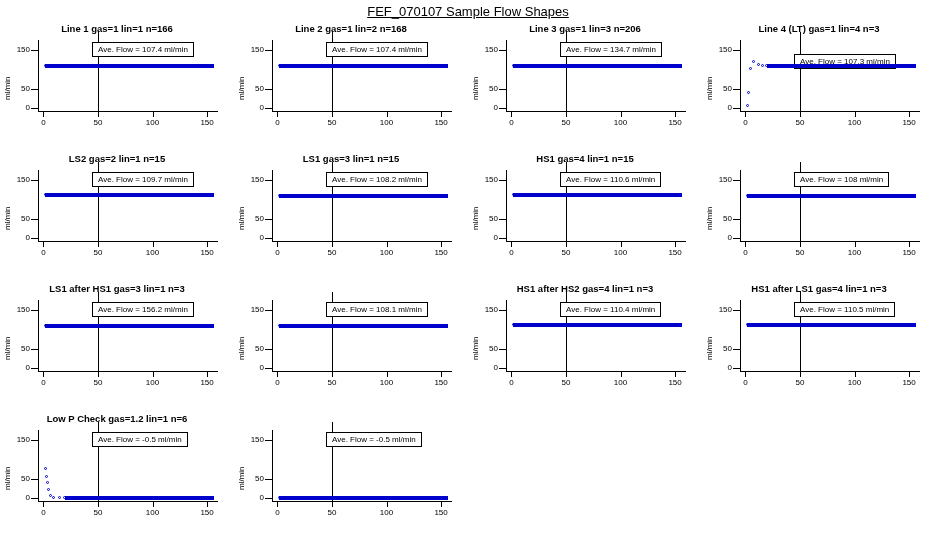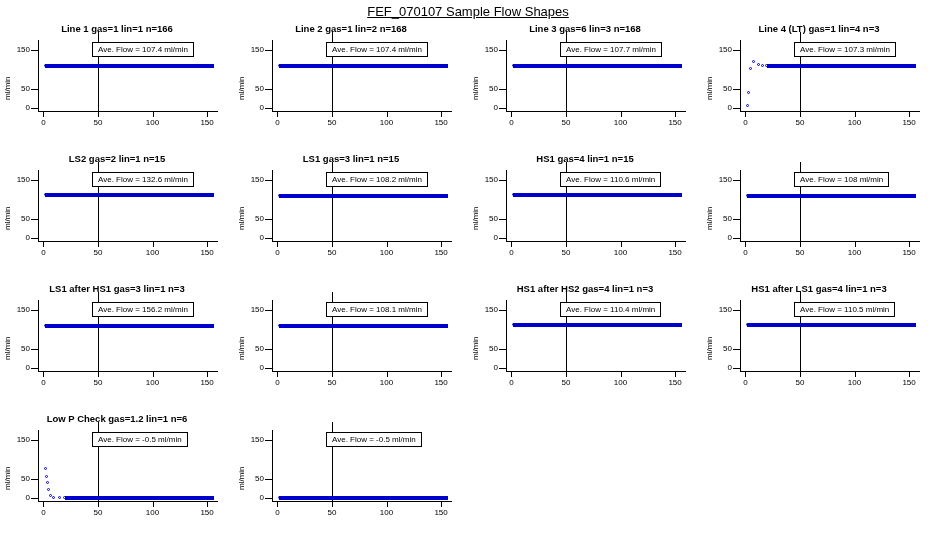--- a/index.html
+++ b/index.html
@@ -260,40 +260,40 @@
           <div class="pt" style="left: 139.818px; top: 24.3092px;"></div>
           <div class="pt" style="left: 145.273px; top: 24.3092px;"></div>
           <div class="pt" style="left: 150.727px; top: 24.3092px;"></div>
           <div class="pt" style="left: 156.182px; top: 24.3092px;"></div>
           <div class="pt" style="left: 161.636px; top: 24.3092px;"></div>
           <div class="pt" style="left: 167.091px; top: 24.3092px;"></div>
           <div class="pt" style="left: 172.545px; top: 24.3092px;"></div>
         </div>
       </div>
       <div class="panel">
-        <div class="panel-title">Line 3 gas=6 lin=3 n=168</div>
-        <div class="ylab">ml/min</div>
-        <div class="plot"></div>
-        <div class="axis-line-left"></div>
-        <div class="ytick" style="top: 88.1081px;"></div>
-        <div style="position: absolute; left: 14px; width: 16px; text-align: right; top: 84.1081px; font-size: 8px; line-height: 8px;">0</div>
-        <div class="ytick" style="top: 68.6486px;"></div>
-        <div style="position: absolute; left: 14px; width: 16px; text-align: right; top: 64.6486px; font-size: 8px; line-height: 8px;">50</div>
-        <div class="ytick" style="top: 29.7297px;"></div>
-        <div style="position: absolute; left: 14px; width: 16px; text-align: right; top: 25.7297px; font-size: 8px; line-height: 8px;">150</div>
-        <div class="xtick" style="left: 43.4545px;"></div>
-        <span style="position: absolute; top: 99px; left: 43.4545px; transform: translateX(-50%); font-size: 8px; line-height: 8px;">0</span>
-        <div class="xtick" style="left: 98px;"></div>
-        <span style="position: absolute; top: 99px; left: 98px; transform: translateX(-50%); font-size: 8px; line-height: 8px;">50</span>
-        <div class="xtick" style="left: 152.545px;"></div>
-        <span style="position: absolute; top: 99px; left: 152.545px; transform: translateX(-50%); font-size: 8px; line-height: 8px;">100</span>
-        <div class="xtick" style="left: 207.091px;"></div>
-        <span style="position: absolute; top: 99px; left: 207.091px; transform: translateX(-50%); font-size: 8px; line-height: 8px;">150</span>
-        <div class="vline" style="left: 98px;"></div>
-        <div class="annot" style="left: 92px; top: 22px;">Ave. Flow =  107.7  ml/min</div>
+        <div class="panel-title">Line 3 gas=1 lin=3 n=206</div>
+        <div class="ylab">ml/min</div>
+        <div class="plot"></div>
+        <div class="axis-line-left"></div>
+        <div class="ytick" style="top: 88.1081px;"></div>
+        <div style="position: absolute; left: 14px; width: 16px; text-align: right; top: 84.1081px; font-size: 8px; line-height: 8px;">0</div>
+        <div class="ytick" style="top: 68.6486px;"></div>
+        <div style="position: absolute; left: 14px; width: 16px; text-align: right; top: 64.6486px; font-size: 8px; line-height: 8px;">50</div>
+        <div class="ytick" style="top: 29.7297px;"></div>
+        <div style="position: absolute; left: 14px; width: 16px; text-align: right; top: 25.7297px; font-size: 8px; line-height: 8px;">150</div>
+        <div class="xtick" style="left: 43.4545px;"></div>
+        <span style="position: absolute; top: 99px; left: 43.4545px; transform: translateX(-50%); font-size: 8px; line-height: 8px;">0</span>
+        <div class="xtick" style="left: 98px;"></div>
+        <span style="position: absolute; top: 99px; left: 98px; transform: translateX(-50%); font-size: 8px; line-height: 8px;">50</span>
+        <div class="xtick" style="left: 152.545px;"></div>
+        <span style="position: absolute; top: 99px; left: 152.545px; transform: translateX(-50%); font-size: 8px; line-height: 8px;">100</span>
+        <div class="xtick" style="left: 207.091px;"></div>
+        <span style="position: absolute; top: 99px; left: 207.091px; transform: translateX(-50%); font-size: 8px; line-height: 8px;">150</span>
+        <div class="vline" style="left: 98px;"></div>
+        <div class="annot" style="left: 92px; top: 22px;">Ave. Flow =  134.7  ml/min</div>
         <div class="series">
           <div class="band" style="left: 6.54545px; width: 169.091px; top: 24.1924px; height: 4px;"></div>
           <div class="pt" style="left: 5.63636px; top: 24.1924px;"></div>
           <div class="pt" style="left: 10px; top: 24.1924px;"></div>
           <div class="pt" style="left: 14.3636px; top: 24.1924px;"></div>
           <div class="pt" style="left: 19.8182px; top: 24.1924px;"></div>
           <div class="pt" style="left: 25.2727px; top: 24.1924px;"></div>
           <div class="pt" style="left: 30.7273px; top: 24.1924px;"></div>
           <div class="pt" style="left: 36.1818px; top: 24.1924px;"></div>
           <div class="pt" style="left: 41.6364px; top: 24.1924px;"></div>
@@ -336,21 +336,21 @@
         <div style="position: absolute; left: 14px; width: 16px; text-align: right; top: 25.7297px; font-size: 8px; line-height: 8px;">150</div>
         <div class="xtick" style="left: 43.4545px;"></div>
         <span style="position: absolute; top: 99px; left: 43.4545px; transform: translateX(-50%); font-size: 8px; line-height: 8px;">0</span>
         <div class="xtick" style="left: 98px;"></div>
         <span style="position: absolute; top: 99px; left: 98px; transform: translateX(-50%); font-size: 8px; line-height: 8px;">50</span>
         <div class="xtick" style="left: 152.545px;"></div>
         <span style="position: absolute; top: 99px; left: 152.545px; transform: translateX(-50%); font-size: 8px; line-height: 8px;">100</span>
         <div class="xtick" style="left: 207.091px;"></div>
         <span style="position: absolute; top: 99px; left: 207.091px; transform: translateX(-50%); font-size: 8px; line-height: 8px;">150</span>
         <div class="vline" style="left: 98px;"></div>
-        <div class="annot" style="left: 92px; top: 22px;">Ave. Flow =  107.3  ml/min</div>
+        <div class="annot" style="left: 92px; top: 34px;">Ave. Flow =  107.3  ml/min</div>
         <div class="series">
           <div class="band" style="left: 27.2727px; width: 148.364px; top: 24.3481px; height: 4px;"></div>
           <div class="pt" style="left: 5.63636px; top: 64.1622px;"></div>
           <div class="pt" style="left: 6.72727px; top: 50.5405px;"></div>
           <div class="pt" style="left: 8.90909px; top: 27.1892px;"></div>
           <div class="pt" style="left: 12.1818px; top: 20.1838px;"></div>
           <div class="pt" style="left: 16.5455px; top: 22.5189px;"></div>
           <div class="pt" style="left: 20.9091px; top: 24.0757px;"></div>
           <div class="pt" style="left: 25.2727px; top: 24.3481px;"></div>
           <div class="pt" style="left: 36.1818px; top: 24.3481px;"></div>
@@ -382,21 +382,21 @@
         <div style="position: absolute; left: 14px; width: 16px; text-align: right; top: 25.7297px; font-size: 8px; line-height: 8px;">150</div>
         <div class="xtick" style="left: 43.4545px;"></div>
         <span style="position: absolute; top: 99px; left: 43.4545px; transform: translateX(-50%); font-size: 8px; line-height: 8px;">0</span>
         <div class="xtick" style="left: 98px;"></div>
         <span style="position: absolute; top: 99px; left: 98px; transform: translateX(-50%); font-size: 8px; line-height: 8px;">50</span>
         <div class="xtick" style="left: 152.545px;"></div>
         <span style="position: absolute; top: 99px; left: 152.545px; transform: translateX(-50%); font-size: 8px; line-height: 8px;">100</span>
         <div class="xtick" style="left: 207.091px;"></div>
         <span style="position: absolute; top: 99px; left: 207.091px; transform: translateX(-50%); font-size: 8px; line-height: 8px;">150</span>
         <div class="vline" style="left: 98px;"></div>
-        <div class="annot" style="left: 92px; top: 22px;">Ave. Flow =  132.6  ml/min</div>
+        <div class="annot" style="left: 92px; top: 22px;">Ave. Flow =  109.7  ml/min</div>
         <div class="series">
           <div class="band" style="left: 6.54545px; width: 169.091px; top: 23.4141px; height: 4px;"></div>
           <div class="pt" style="left: 5.63636px; top: 23.4141px;"></div>
           <div class="pt" style="left: 10px; top: 23.4141px;"></div>
           <div class="pt" style="left: 14.3636px; top: 23.4141px;"></div>
           <div class="pt" style="left: 19.8182px; top: 23.4141px;"></div>
           <div class="pt" style="left: 25.2727px; top: 23.4141px;"></div>
           <div class="pt" style="left: 30.7273px; top: 23.4141px;"></div>
           <div class="pt" style="left: 36.1818px; top: 23.4141px;"></div>
           <div class="pt" style="left: 41.6364px; top: 23.4141px;"></div>

